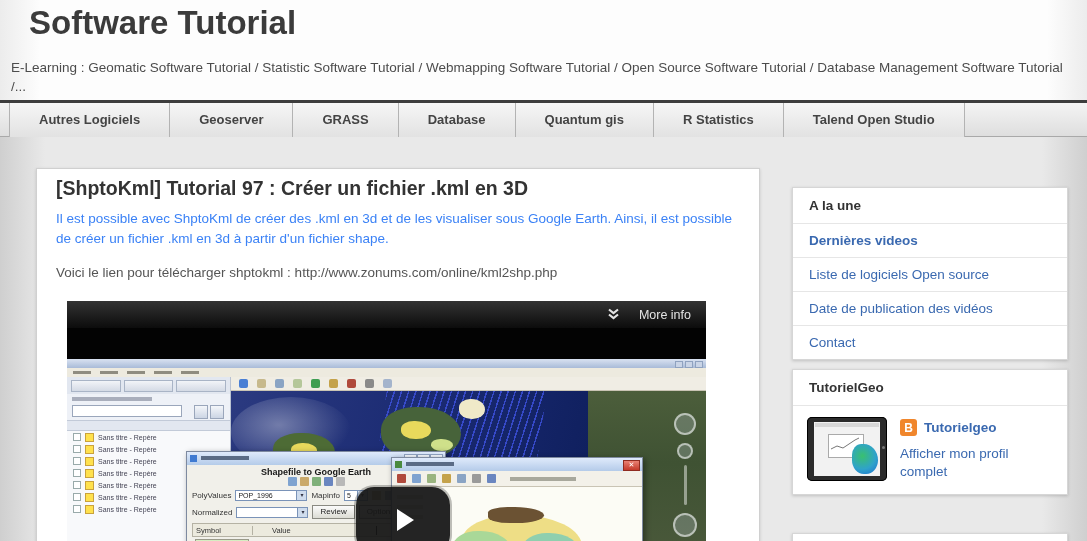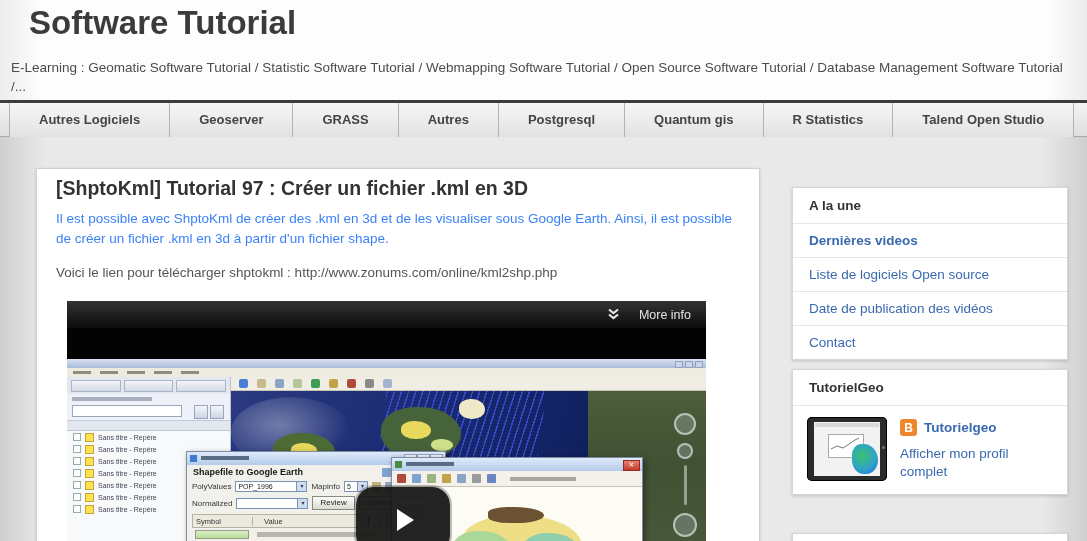--- a/index.html
+++ b/index.html
@@ -81,29 +81,29 @@
   .ge-navctl .bar{width:3px;height:40px;background:rgba(255,255,255,.45);margin:6px auto 0 auto;border-radius:2px;}
 
   
   .shpdlg{position:absolute;left:119px;top:150px;width:258px;height:110px;background:#f1f0ea;
           border:1px solid #7e8aa0;box-shadow:2px 2px 6px rgba(0,0,0,.4);z-index:4;font-size:8px;}
   .dlg-titlebar{height:13px;background:linear-gradient(180deg,#dfeafb,#b4cbe9);position:relative;}
   .dlg-titlebar .dico{position:absolute;left:3px;top:3px;width:7px;height:7px;background:#3f7ad1;}
   .dlg-titlebar .ttxt{position:absolute;left:14px;top:4px;width:48px;height:4px;background:#5a6b85;}
   .dlg-titlebar .wb{position:absolute;top:2px;width:11px;height:9px;background:linear-gradient(180deg,#f4f7fb,#c6d4ea);border:1px solid #8fa2c0;}
   .wb.w1{right:28px;} .wb.w2{right:15px;} .wb.w3{right:2px;}
-  .dlg-head{display:flex;align-items:center;justify-content:space-between;padding:2px 6px;}
+  .dlg-head{display:flex;align-items:center;justify-content:space-between;padding:2px 22px;flex-direction:column;}
   .dlg-head .hname{font-weight:bold;font-size:9px;color:#161616;}
   .dlg-head .hicons{display:flex;gap:3px;}
   .dlg-head .hicons span{width:9px;height:9px;border-radius:1px;}
   .dlg-row{display:flex;align-items:center;gap:4px;padding:2px 5px;color:#333;}
   .dlg-sel{height:11px;background:#fff;border:1px solid #7a93b8;position:relative;box-sizing:border-box;font-size:7px;color:#222;padding:1px 2px;}
   .dlg-sel .arr{position:absolute;right:0;top:0;width:9px;height:100%;background:#cfdced;border-left:1px solid #7a93b8;font-size:6px;line-height:9px;text-align:center;color:#334;}
   .dlg-btn{height:12px;line-height:11px;padding:0 7px;background:linear-gradient(180deg,#fbfbfb,#dcdcd4);border:1px solid #8a8a82;font-size:8px;color:#222;}
-  .dlg-tblhead{display:flex;align-items:center;gap:8px;margin:2px 5px 0 5px;border:1px solid #b5b2a4;background:#eceade;height:12px;font-size:7.5px;color:#333;}
+  .dlg-tblhead{display:flex;align-items:center;gap:16px;margin:2px 5px 0 5px;border:1px solid #b5b2a4;background:#eceade;height:12px;font-size:7.5px;color:#333;}
   .dlg-tblhead .c1{width:56px;padding-left:3px;border-right:1px solid #b5b2a4;}
   .dlg-tblhead .c2{width:104px;padding-left:3px;border-right:1px solid #000000;}
   .dlg-tblhead .c3{flex:1;padding-left:3px;display:flex;align-items:center;gap:3px;}
   .dlg-tblhead .cb{width:6px;height:6px;border:1px solid #888;background:#fff;display:inline-block;}
   .sym-row{display:flex;align-items:center;gap:8px;padding:2px 8px;}
   .sym-row .sw{width:52px;height:7px;border:1px solid #9a9a8a;}
   .sym-row .num{width:118px;height:5px;background:#b6b6ae;}
 
   
   .pvw{position:absolute;left:324px;top:156px;width:250px;height:104px;background:#fdfdf8;
@@ -156,22 +156,21 @@
   <div class="header">
     <div class="site-title">Software Tutorial</div>
     <div class="site-subtitle">E-Learning : Geomatic Software Tutorial / Statistic Software Tutorial / Webmapping Software Tutorial / Open Source Software Tutorial / Database Management Software Tutorial /...</div>
   </div>
   <div class="header-rule"></div>
 
   <div class="nav">
     <div class="nav-tab">Autres Logiciels</div>
     <div class="nav-tab">Geoserver</div>
     <div class="nav-tab">GRASS</div>
-    <div class="nav-tab">Autres</div>
-    <div class="nav-tab">Postgresql</div>
+    <div class="nav-tab">Database</div>
     <div class="nav-tab">Quantum gis</div>
     <div class="nav-tab">R Statistics</div>
     <div class="nav-tab">Talend Open Studio</div>
   </div>
 
   <div class="main-panel">
     <div class="article-title">[ShptoKml] Tutorial 97 : Créer un fichier .kml en 3D</div>
     <div class="article-p1">Il est possible avec ShptoKml de créer des .kml en 3d et de les visualiser sous Google Earth. Ainsi, il est possible de créer un fichier .kml en 3d à partir d'un fichier shape.</div>
     <div class="article-p2">Voici le lien pour télécharger shptokml : http://www.zonums.com/online/kml2shp.php</div>
 

